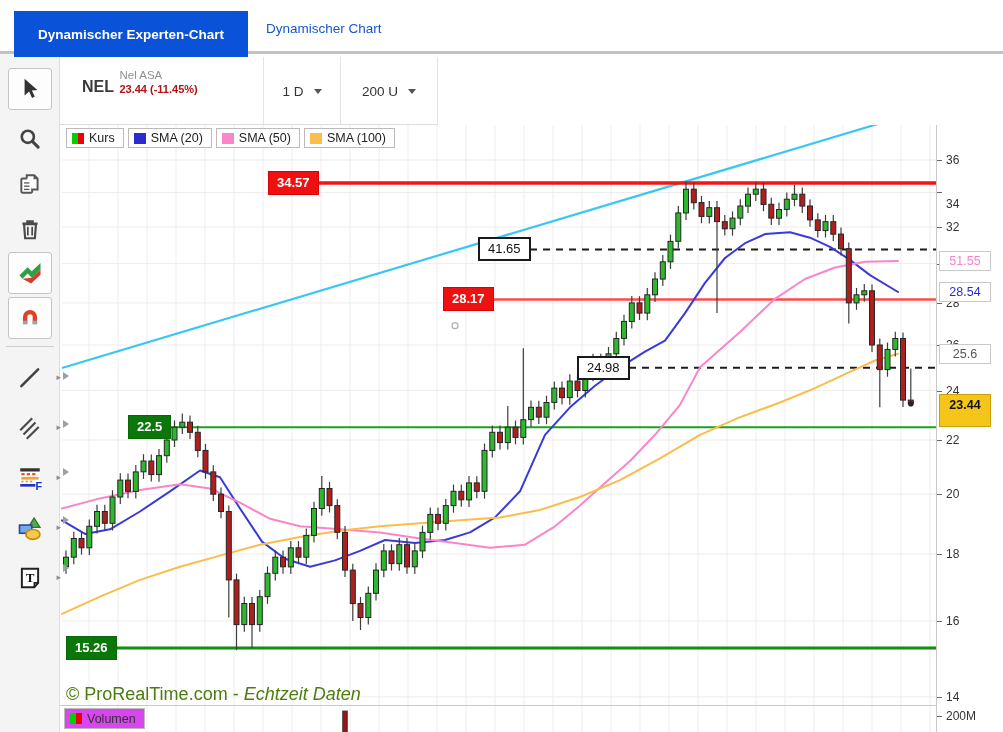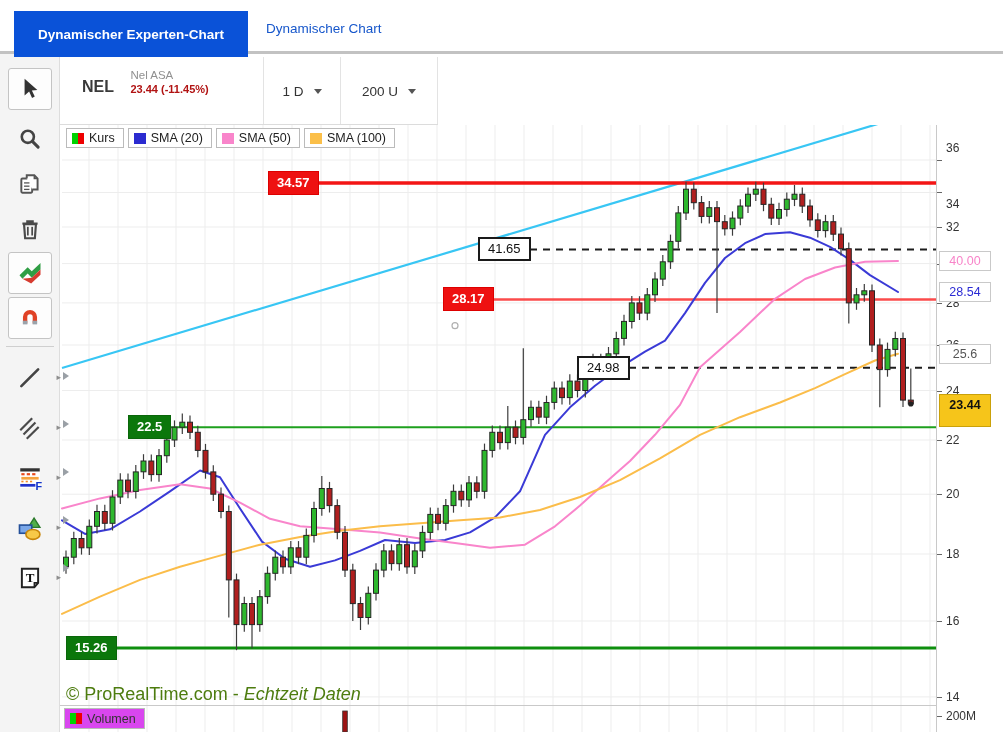--- a/index.html
+++ b/index.html
@@ -22,21 +22,21 @@
   .toolbtn.selected{background:#fdfdfd;border:1px solid #c4c4c4;}
   .toolbtn svg{display:block;}
   .tooldiv{position:absolute;left:6px;width:48px;height:1px;background:#cfcfcf;}
   .toolbtn.has-fly::after{content:"\25B8";position:absolute;right:-9px;top:15px;
            font-size:9px;color:#8d8d8d;}
   
   .hdr{position:absolute;left:60px;top:57px;width:943px;height:68px;background:#fff;display:flex;}
   .hdr-bottom{position:absolute;left:60px;top:124px;width:378px;height:1px;background:#dcdcdc;}
   .qblock{width:203px;padding:12px 0 0 22px;position:relative;}
   .sym{font-size:16px;font-weight:700;color:#3a3a3a;display:inline-block;margin-top:9px;}
-  .qright{display:inline-block;margin-left:12px;vertical-align:top;}
+  .qright{display:inline-block;margin-left:1px;vertical-align:top;}
   .symname{font-size:11.5px;color:#909090;}
   .symprice{font-size:11px;font-weight:700;margin-top:2px;}
   .dd{display:flex;align-items:center;justify-content:center;border-left:1px solid #e3e3e3;
       font-size:13.5px;color:#333;cursor:pointer;}
   .dd1{width:77px;}
   .dd2{width:97px;}
   .dd-end{width:1px;border-left:1px solid #e3e3e3;}
   .caret{width:0;height:0;border:4px solid transparent;border-top:5px solid #555;
          margin-left:10px;margin-top:4px;}
   
@@ -493,21 +493,21 @@
       <div class="lvl-label lvl-red" style="left: 268px; top: 171px;">34.57</div>
       <div class="lvl-label lvl-white" style="left: 478px; top: 237px;">41.65</div>
       <div class="lvl-label lvl-red" style="left: 443px; top: 287px;">28.17</div>
       <div class="lvl-label lvl-white" style="left: 577px; top: 356px;">24.98</div>
       <div class="lvl-label lvl-green" style="left: 128px; top: 415px;">22.5</div>
       <div class="lvl-label lvl-green" style="left: 66px; top: 636px;">15.26</div>
     </div>
 
   <div class="axis" id="axis">
       <div class="tickmark" style="top: 35px;"></div>
-      <div class="ticklabel" style="top: 16px; text-align: right;">36</div>
+      <div class="ticklabel" style="top: 28px; text-align: right;">36</div>
       <div class="tickmark" style="top: 67px;"></div>
       <div class="ticklabel" style="top: 72px;">34</div>
       <div class="tickmark" style="top: 102px;"></div>
       <div class="ticklabel" style="top: 95px;">32</div>
       <div class="tickmark" style="top: 139px;"></div>
       <div class="ticklabel" style="top: 132px;">30</div>
       <div class="tickmark" style="top: 178px;"></div>
       <div class="ticklabel" style="top: 171px;">28</div>
       <div class="tickmark" style="top: 220px;"></div>
       <div class="ticklabel" style="top: 213px;">26</div>
@@ -518,21 +518,21 @@
       <div class="tickmark" style="top: 369px;"></div>
       <div class="ticklabel" style="top: 362px;">20</div>
       <div class="tickmark" style="top: 429px;"></div>
       <div class="ticklabel" style="top: 422px;">18</div>
       <div class="tickmark" style="top: 496px;"></div>
       <div class="ticklabel" style="top: 489px;">16</div>
       <div class="tickmark" style="top: 572px;"></div>
       <div class="ticklabel" style="top: 565px;">14</div>
       <div class="tickmark" style="top: 591px;"></div>
       <div class="ticklabel" style="top: 584px;">200M</div>
-      <div class="axlabel" style="top: 126px; color: rgb(248, 132, 201);">40.00</div>
+      <div class="axlabel" style="top: 126px; color: rgb(248, 132, 201);">51.55</div>
       <div class="axlabel" style="top: 157px; color: rgb(42, 42, 212);">28.54</div>
       <div class="axlabel" style="top: 219px; color: rgb(85, 85, 85);">25.6</div>
       <div class="axlabel last" style="top: 269px; color: rgb(17, 17, 17); background: rgb(246, 197, 26);">23.44</div>
     </div>
 
   <div class="attrib">
     <span>© ProRealTime.com -</span>
     <span class="it">Echtzeit Daten</span>
   </div>
   <div class="hdivider"></div>

